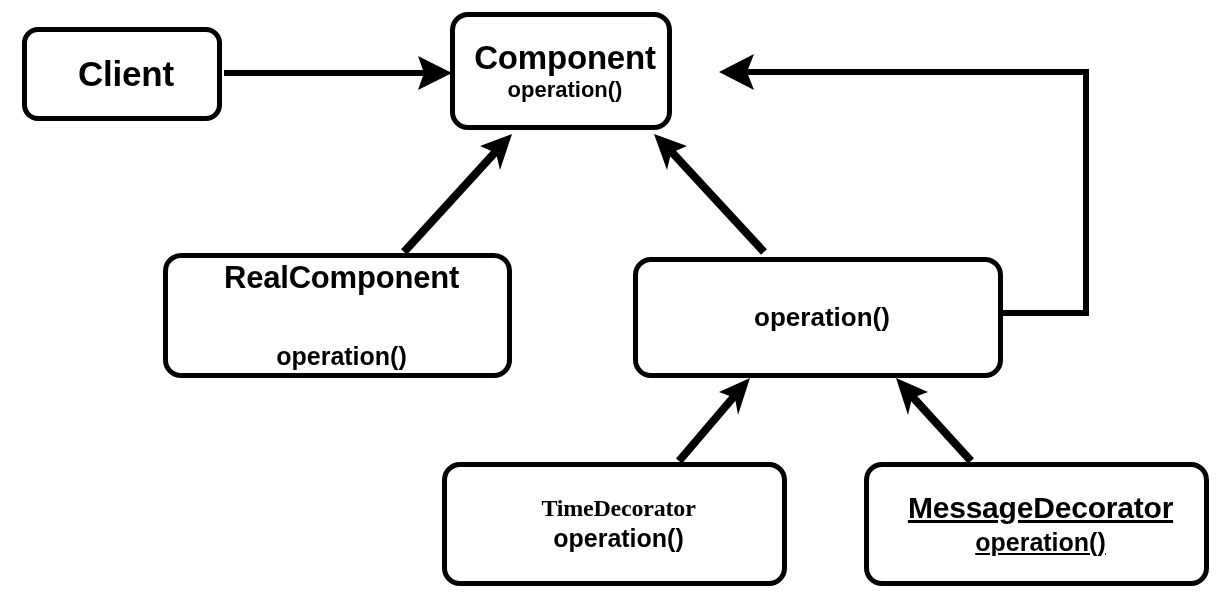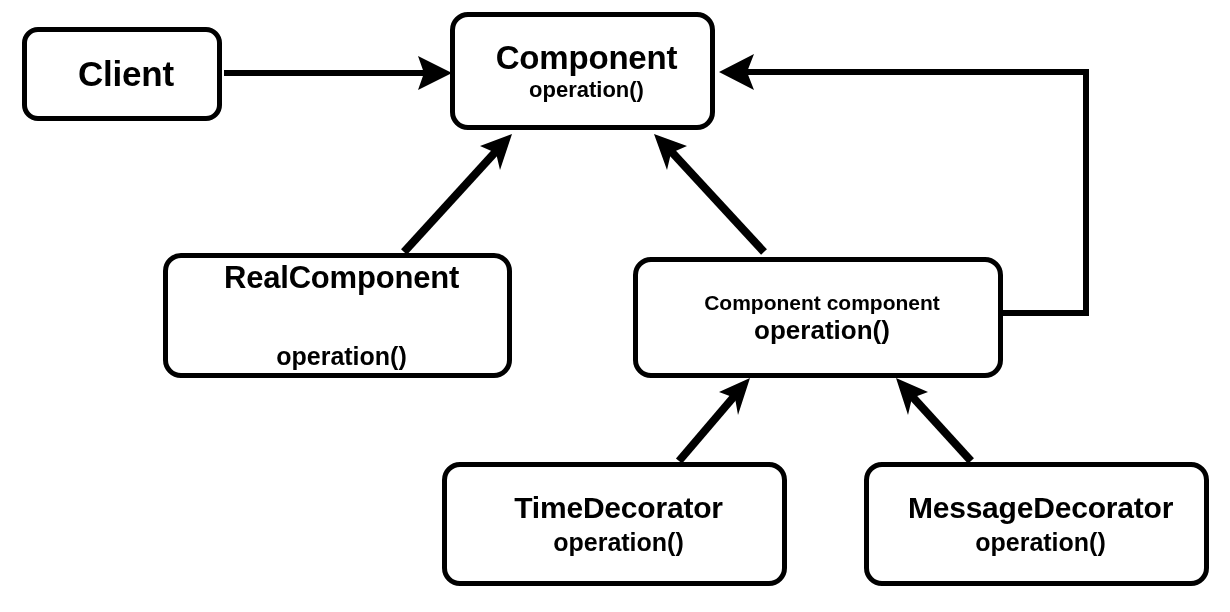--- a/index.html
+++ b/index.html
@@ -55,38 +55,38 @@
   .cls-op {
     font-weight: bold;
     line-height: 1.12;
     white-space: nowrap;
   }
 
   
   #box-client      { left: 22px;  top: 27px;  width: 200px; height: 94px;  border-radius: 16px; }
   #box-client .cls-name { font-size: 35px; }
 
-  #box-component   { left: 450px; top: 12px;  width: 265px; height: 118px; }
+  #box-component   { left: 450px; top: 12px;  width: 222px; height: 118px; }
   #box-component .cls-name { font-size: 33px; }
   #box-component .cls-op   { font-size: 22px; margin-top: 2px; }
 
   #box-realcomponent { left: 163px; top: 253px; width: 349px; height: 125px; gap: 44px; }
   #box-realcomponent .cls-name { font-size: 31px; }
   #box-realcomponent .cls-op   { font-size: 25px; margin-top: 3px; }
 
   #box-decorator   { left: 633px; top: 257px; width: 370px; height: 121px; }
   #box-decorator .cls-name { font-size: 28px; }
   #box-decorator .cls-attr { font-size: 21px; margin-top: 1px; }
   #box-decorator .cls-op   { font-size: 26px; margin-top: 1px; }
 
   #box-timedecorator { left: 442px; top: 462px; width: 345px; height: 124px; }
-  #box-timedecorator .cls-name { font-size: 30px; }
+  #box-timedecorator .cls-name { font-size: 24px; font-family: Liberation Serif, serif; }
   #box-timedecorator .cls-op   { font-size: 25px; margin-top: 3px; }
 
-  #box-messagedecorator { left: 864px; top: 462px; width: 345px; height: 124px; }
+  #box-messagedecorator { left: 864px; top: 462px; width: 345px; height: 124px; text-decoration: underline; }
   #box-messagedecorator .cls-name { font-size: 30px; }
   #box-messagedecorator .cls-op   { font-size: 25px; margin-top: 3px; }
 </style>
 </head>
 <body>
 
 <div id="diagram-canvas">
 
   <svg id="diagram-svg" viewBox="0 0 1230 612" xmlns="http://www.w3.org/2000/svg">
 
@@ -129,21 +129,20 @@
     <div class="cls-name">Component</div>
     <div class="cls-op">operation()</div>
   </div>
 
   <div class="uml-box" id="box-realcomponent">
     <div class="cls-name">RealComponent</div>
     <div class="cls-op">operation()</div>
   </div>
 
   <div class="uml-box" id="box-decorator">
-    <div class="cls-attr">Component component</div>
     <div class="cls-op">operation()</div>
   </div>
 
   <div class="uml-box" id="box-timedecorator">
     <div class="cls-name">TimeDecorator</div>
     <div class="cls-op">operation()</div>
   </div>
 
   <div class="uml-box" id="box-messagedecorator">
     <div class="cls-name">MessageDecorator</div>

